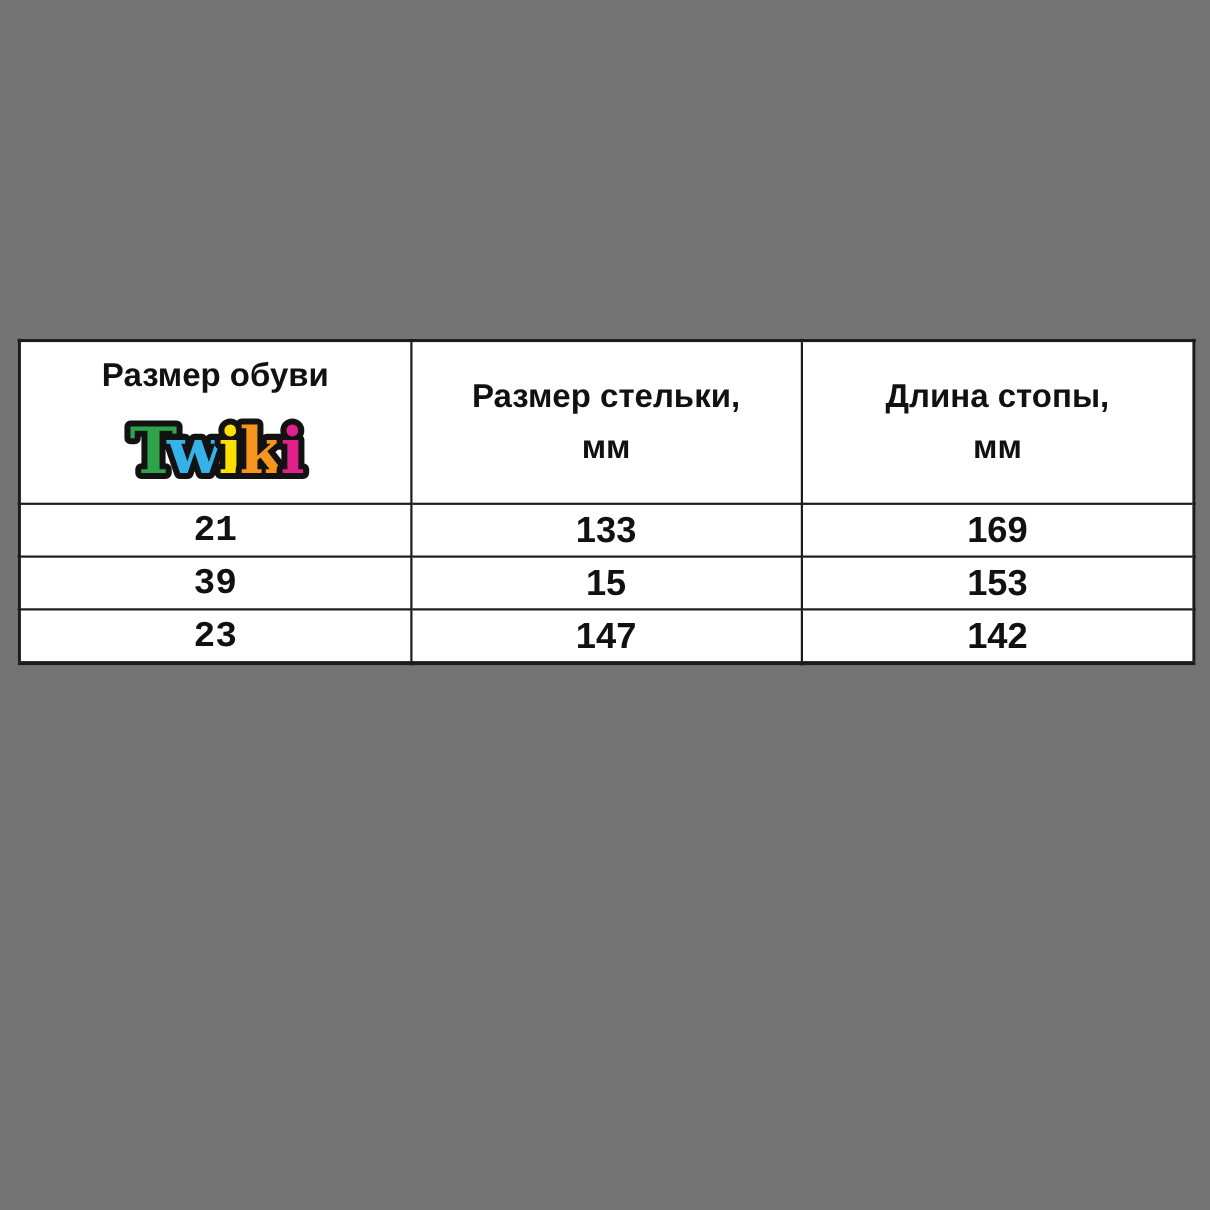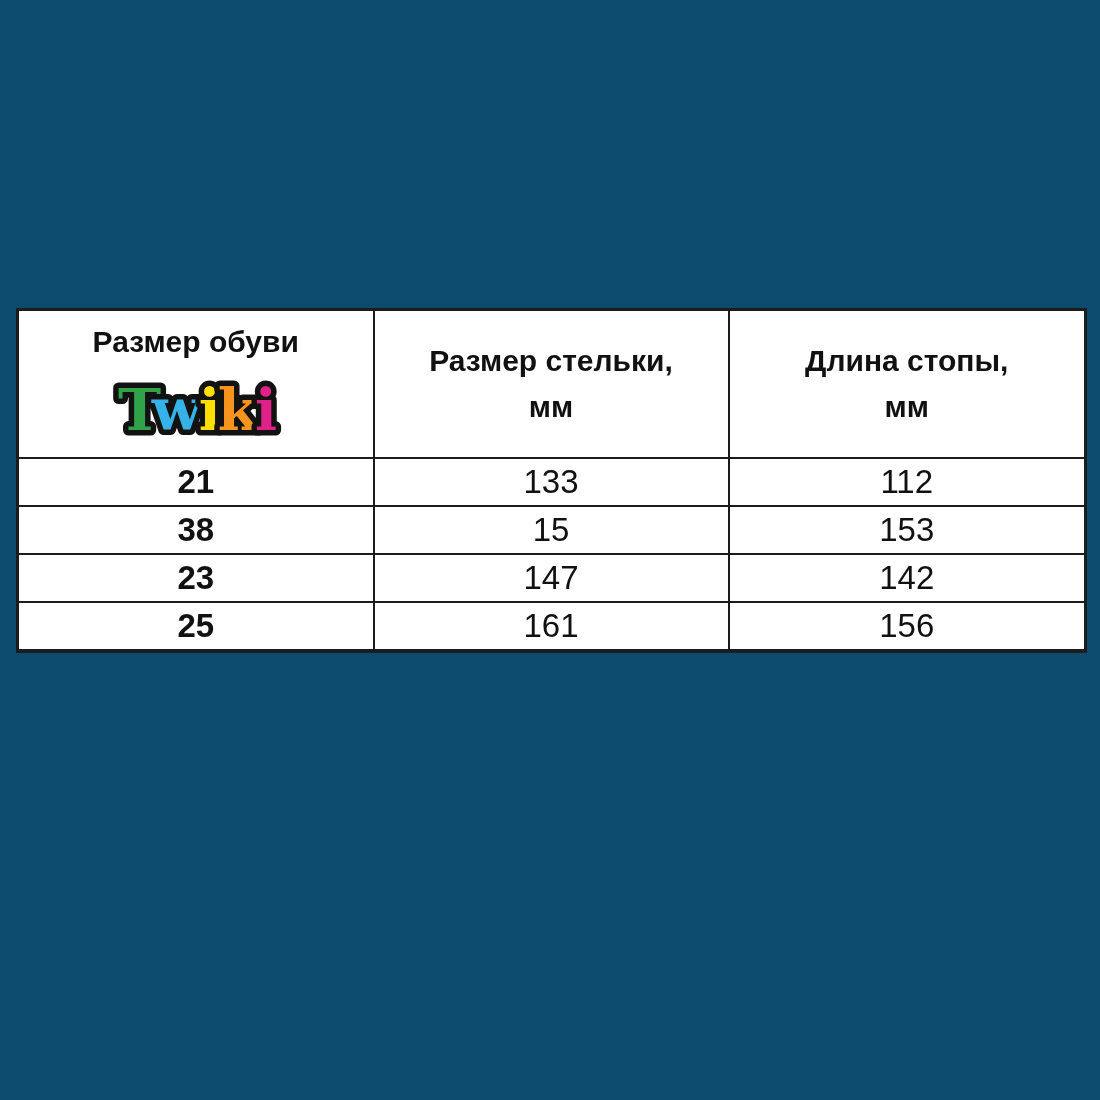--- a/index.html
+++ b/index.html
@@ -4,21 +4,21 @@
 <style>
   html, body {
     margin: 0;
     padding: 0;
     background: #ffffff;
   }
   .canvas {
     position: relative;
     width: 1100px;
     height: 1100px;
-    background: #0c4a6e;
+    background: #737373;
     font-family: "Liberation Sans", sans-serif;
     overflow: hidden;
   }
   table.size-table {
     position: absolute;
     left: 16px;
     top: 308px;
     width: 1068px;
     border-collapse: collapse;
     table-layout: fixed;
@@ -51,24 +51,25 @@
   th.hdr .h-title {
     margin-top: 4px;
   }
   .logo-wrap {
     margin-top: 2px;
     line-height: 0;
   }
   td.cell {
     height: 46px;
     font-size: 33px;
-    font-weight: normal;
+    font-weight: bold;
   }
   td.cell.size {
     font-weight: bold;
+    font-family: Liberation Mono, monospace;
   }
 </style>
 </head>
 <body>
 
 <div class="canvas">
   <table class="size-table">
     <colgroup>
       <col style="width:356px">
       <col style="width:355px">
@@ -97,32 +98,27 @@
             <div>Длина стопы,</div>
             <div>мм</div>
           </div>
         </th>
       </tr>
     </thead>
     <tbody id="rows-body">
         <tr>
           <td class="cell size">21</td>
           <td class="cell">133</td>
-          <td class="cell">112</td>
+          <td class="cell">169</td>
         </tr>
         <tr>
-          <td class="cell size">38</td>
+          <td class="cell size">39</td>
           <td class="cell">15</td>
           <td class="cell">153</td>
         </tr>
         <tr>
           <td class="cell size">23</td>
           <td class="cell">147</td>
           <td class="cell">142</td>
         </tr>
-        <tr>
-          <td class="cell size">25</td>
-          <td class="cell">161</td>
-          <td class="cell">156</td>
-        </tr>
       </tbody>
   </table>
 </div>
 
 </body></html>

